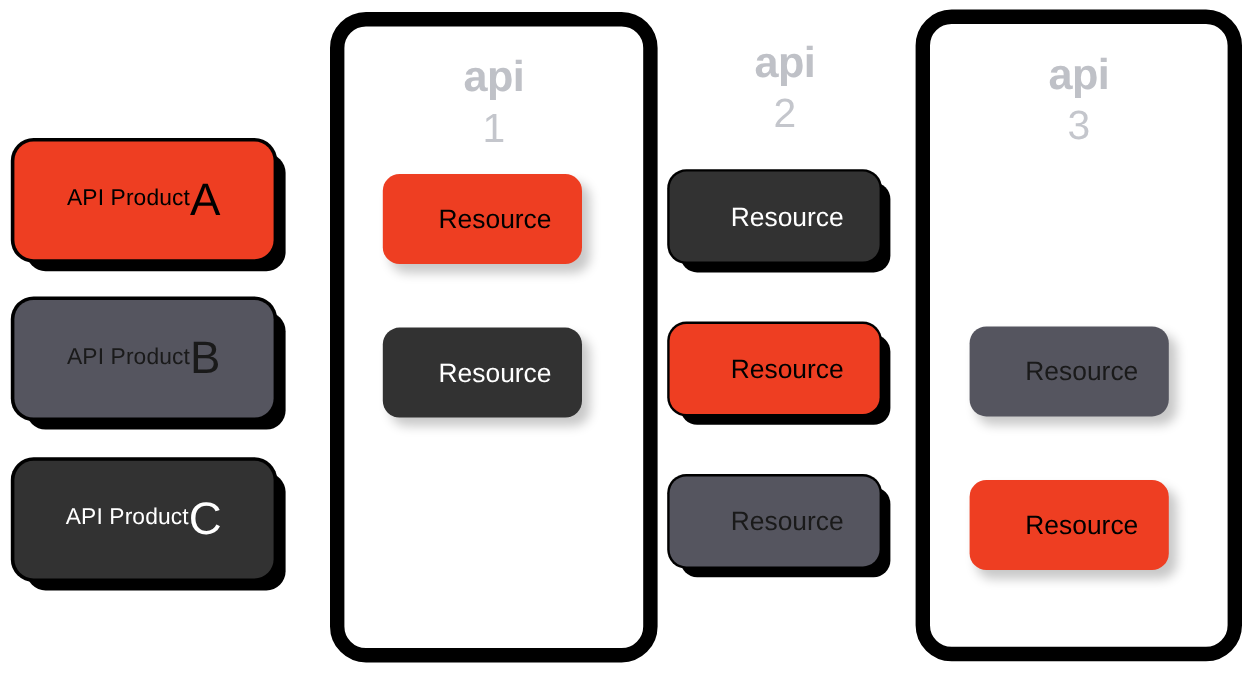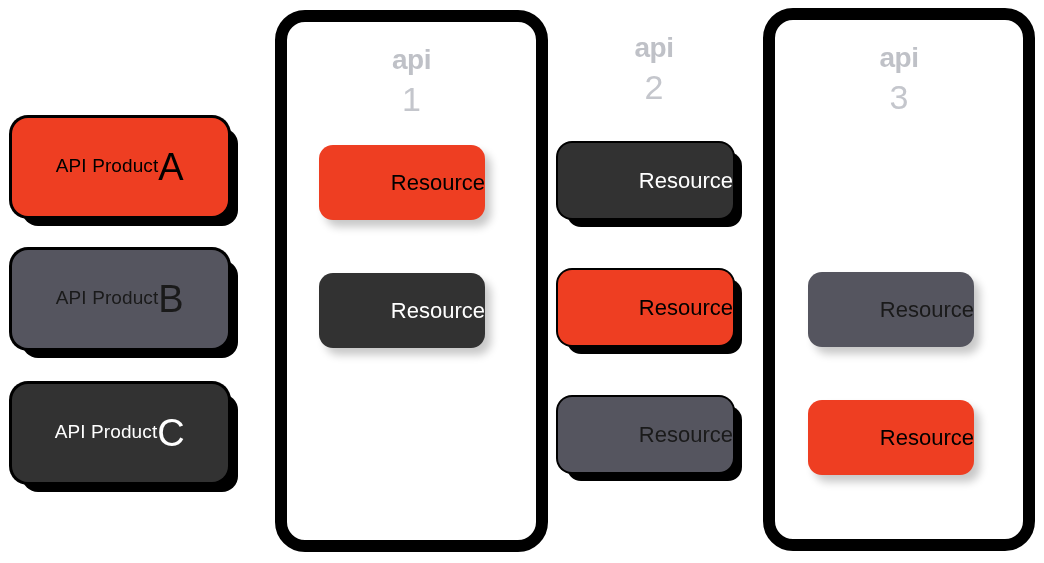--- a/index.html
+++ b/index.html
@@ -57,41 +57,41 @@
   }
   .api-title {
     position: absolute;
     width: 100%;
     text-align: center;
     line-height: 1.0;
     user-select: none;
   }
   .api-title .api-word {
     display: block;
-    font-size: 28px;
+    font-size: 36px;
     font-weight: 700;
     color: #bfc1c7;
     letter-spacing: -0.5px;
   }
   .api-title .api-num {
     display: block;
     font-size: 34px;
     font-weight: 400;
     color: #c4c6cc;
     margin-top: 8px;
   }
 
   
   .resource {
     position: absolute;
     box-sizing: border-box;
     border-radius: 14px;
     display: flex;
     align-items: center;
-    justify-content: flex-end;
+    justify-content: center;
     font-size: 22px;
     line-height: 1;
     padding-left: 21px;
   }
   .resource.shadow-soft {
     box-shadow: 6px 7px 9px rgba(0,0,0,0.22);
   }
   .resource.shadow-hard {
     box-shadow: 9px 9px 0 0 #000000, 0 0 0 2px #000000;
   }

